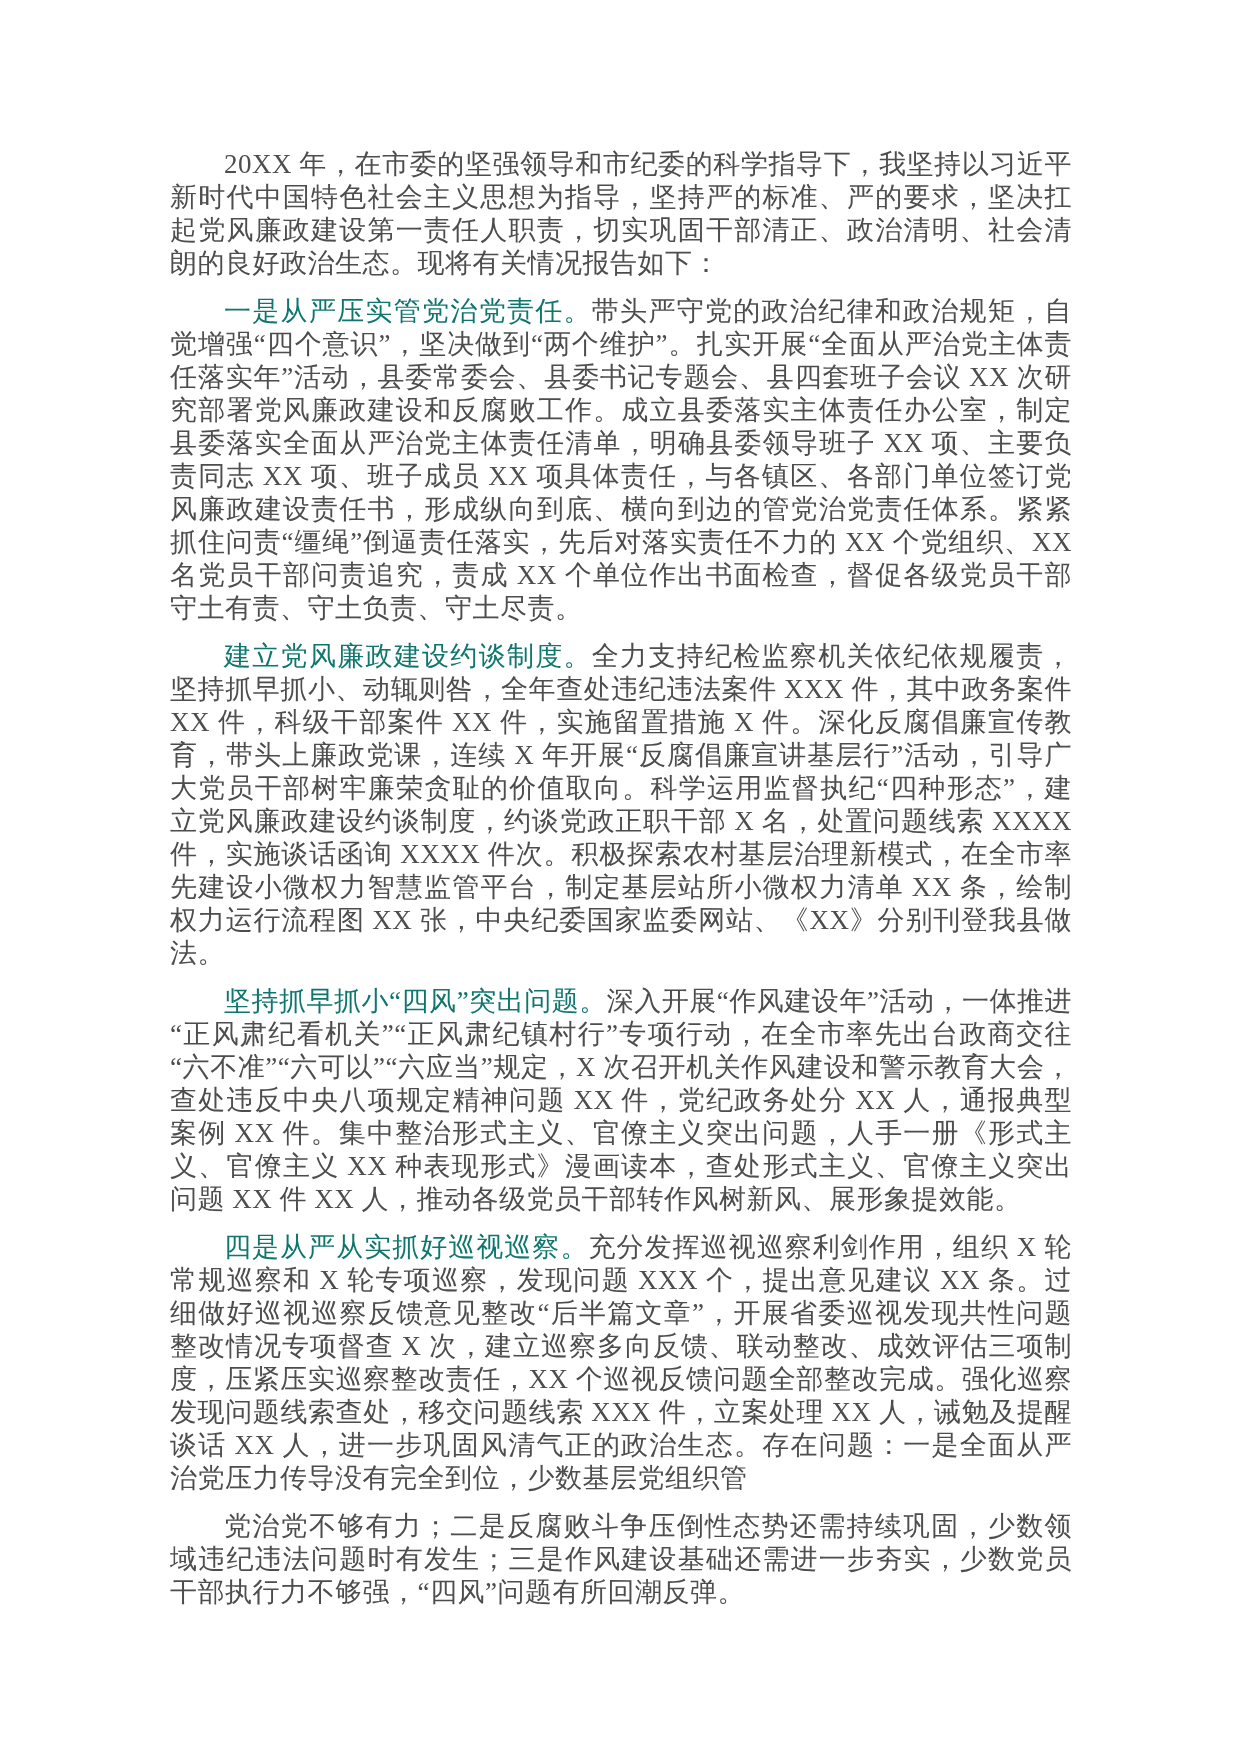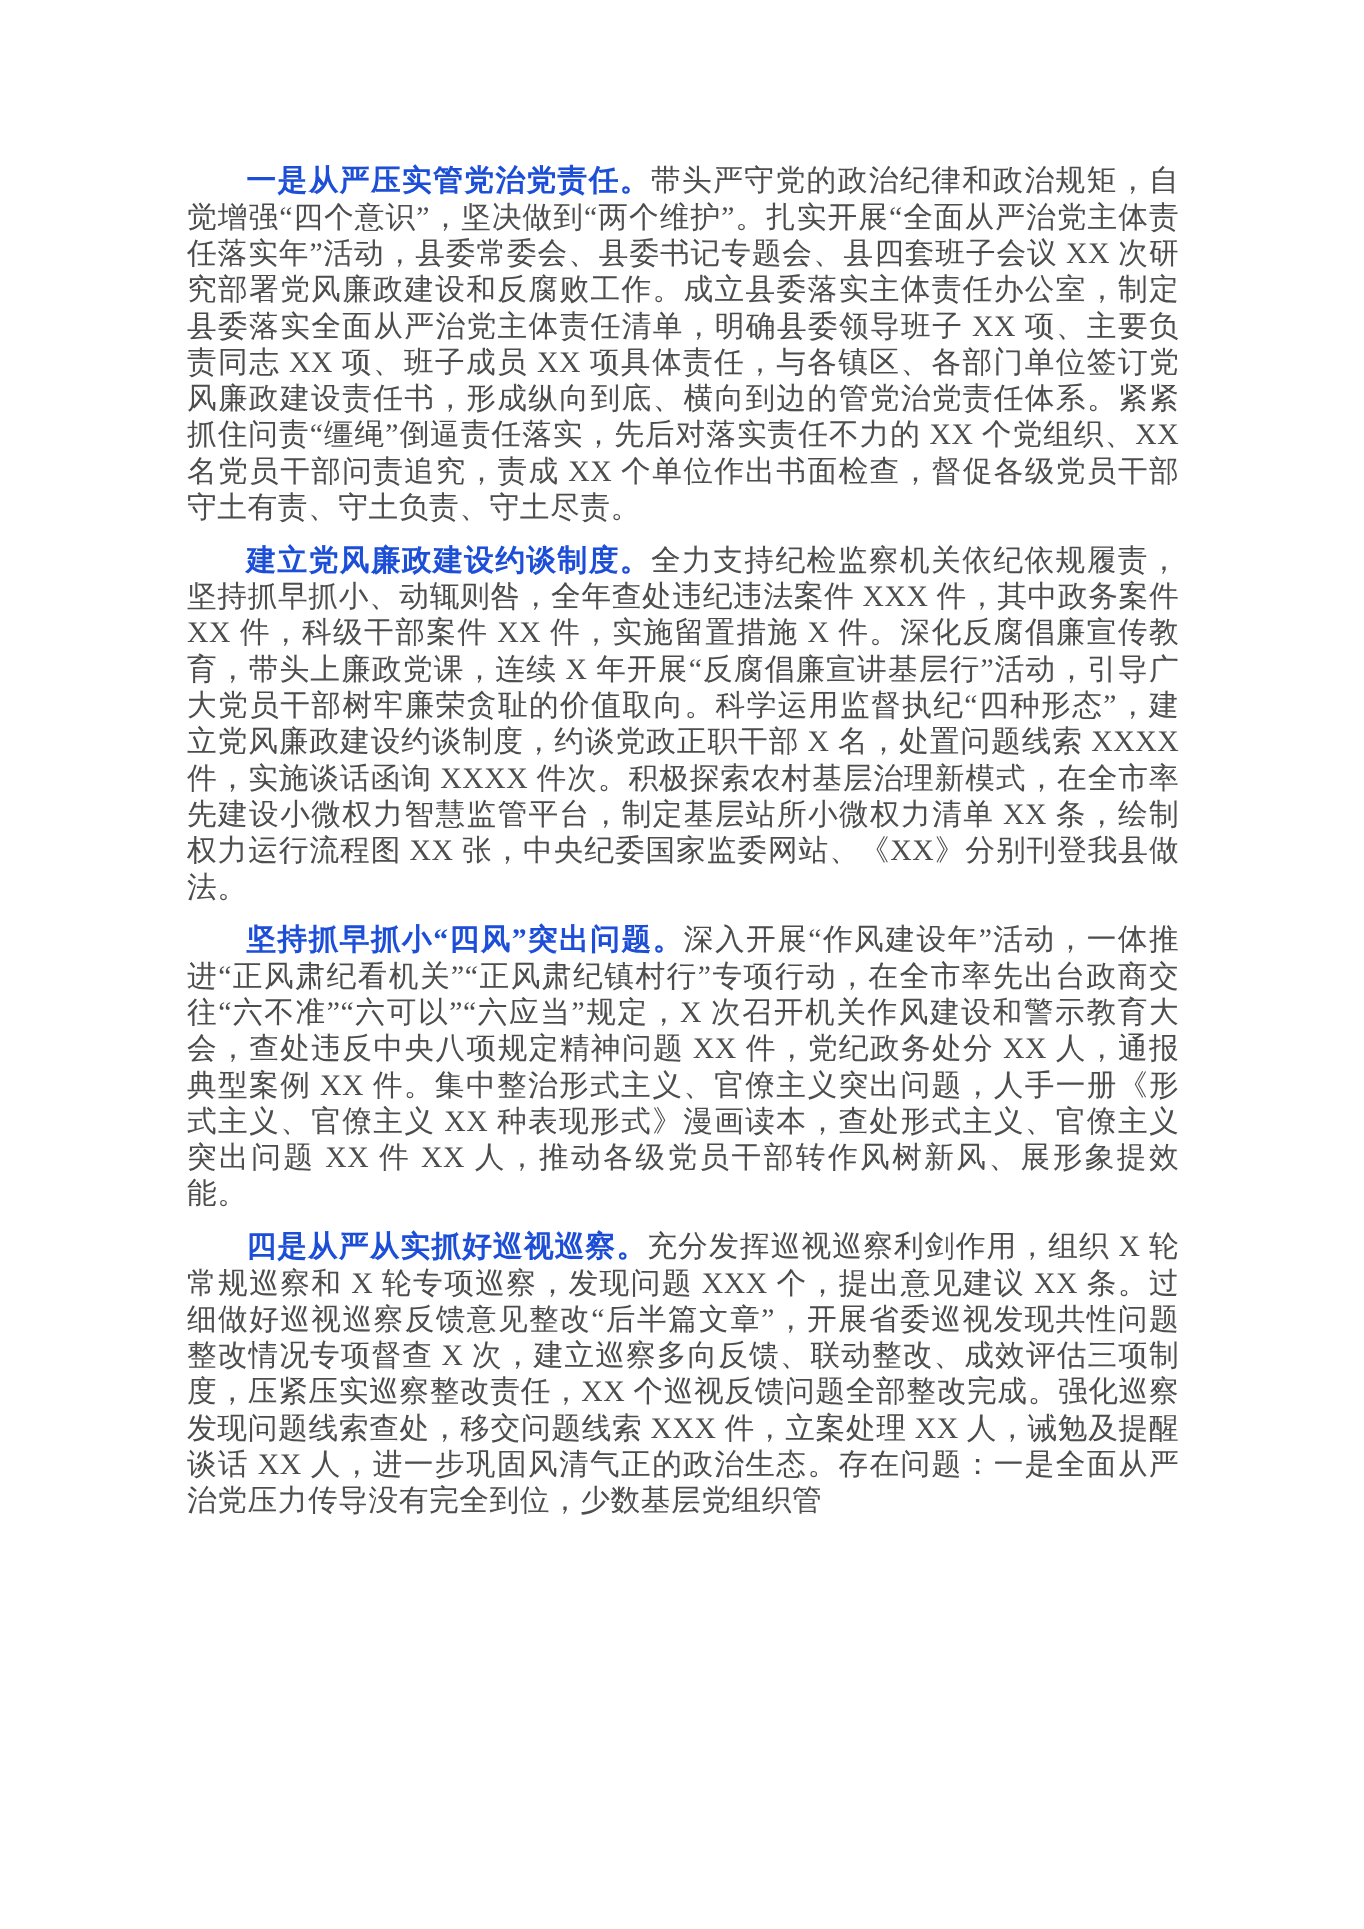--- a/index.html
+++ b/index.html
@@ -23,30 +23,32 @@
     margin: 0 0 15px 0;
     font-family: "Liberation Serif", "DejaVu Serif", serif;
     font-size: 27px;
     line-height: 33px;
     color: #4d4d4d;
     text-align: justify;
     text-indent: 2em;
     letter-spacing: 0.5px;
   }
   .para .lead {
-    font-weight: bold;
-    color: #1d4ed8;
+    font-weight: normal;
+    color: #0f766e;
   }
 </style>
 </head>
 <body>
 
 <div class="page">
+  <p class="para"><strong class="lead"></strong><span>20XX 年，在市委的坚强领导和市纪委的科学指导下，我坚持以习近平新时代中国特色社会主义思想为指导，坚持严的标准、严的要求，坚决扛起党风廉政建设第一责任人职责，切实巩固干部清正、政治清明、社会清朗的良好政治生态。现将有关情况报告如下：</span></p>
 
   <p class="para"><strong class="lead">一是从严压实管党治党责任。</strong><span>带头严守党的政治纪律和政治规矩，自觉增强“四个意识”，坚决做到“两个维护”。扎实开展“全面从严治党主体责任落实年”活动，县委常委会、县委书记专题会、县四套班子会议 XX 次研究部署党风廉政建设和反腐败工作。成立县委落实主体责任办公室，制定县委落实全面从严治党主体责任清单，明确县委领导班子 XX 项、主要负责同志 XX 项、班子成员 XX 项具体责任，与各镇区、各部门单位签订党风廉政建设责任书，形成纵向到底、横向到边的管党治党责任体系。紧紧抓住问责“缰绳”倒逼责任落实，先后对落实责任不力的 XX 个党组织、XX 名党员干部问责追究，责成 XX 个单位作出书面检查，督促各级党员干部守土有责、守土负责、守土尽责。</span></p>
 
   <p class="para"><strong class="lead">建立党风廉政建设约谈制度。</strong><span>全力支持纪检监察机关依纪依规履责，坚持抓早抓小、动辄则咎，全年查处违纪违法案件 XXX 件，其中政务案件 XX 件，科级干部案件 XX 件，实施留置措施 X 件。深化反腐倡廉宣传教育，带头上廉政党课，连续 X 年开展“反腐倡廉宣讲基层行”活动，引导广大党员干部树牢廉荣贪耻的价值取向。科学运用监督执纪“四种形态”，建立党风廉政建设约谈制度，约谈党政正职干部 X 名，处置问题线索 XXXX 件，实施谈话函询 XXXX 件次。积极探索农村基层治理新模式，在全市率先建设小微权力智慧监管平台，制定基层站所小微权力清单 XX 条，绘制权力运行流程图 XX 张，中央纪委国家监委网站、《XX》分别刊登我县做法。</span></p>
 
   <p class="para"><strong class="lead">坚持抓早抓小“四风”突出问题。</strong><span>深入开展“作风建设年”活动，一体推进“正风肃纪看机关”“正风肃纪镇村行”专项行动，在全市率先出台政商交往“六不准”“六可以”“六应当”规定，X 次召开机关作风建设和警示教育大会，查处违反中央八项规定精神问题 XX 件，党纪政务处分 XX 人，通报典型案例 XX 件。集中整治形式主义、官僚主义突出问题，人手一册《形式主义、官僚主义 XX 种表现形式》漫画读本，查处形式主义、官僚主义突出问题 XX 件 XX 人，推动各级党员干部转作风树新风、展形象提效能。</span></p>
 
   <p class="para"><strong class="lead">四是从严从实抓好巡视巡察。</strong><span>充分发挥巡视巡察利剑作用，组织 X 轮常规巡察和 X 轮专项巡察，发现问题 XXX 个，提出意见建议 XX 条。过细做好巡视巡察反馈意见整改“后半篇文章”，开展省委巡视发现共性问题整改情况专项督查 X 次，建立巡察多向反馈、联动整改、成效评估三项制度，压紧压实巡察整改责任，XX 个巡视反馈问题全部整改完成。强化巡察发现问题线索查处，移交问题线索 XXX 件，立案处理 XX 人，诫勉及提醒谈话 XX 人，进一步巩固风清气正的政治生态。存在问题：一是全面从严治党压力传导没有完全到位，少数基层党组织管</span></p>
 
+  <p class="para"><strong class="lead"></strong><span>党治党不够有力；二是反腐败斗争压倒性态势还需持续巩固，少数领域违纪违法问题时有发生；三是作风建设基础还需进一步夯实，少数党员干部执行力不够强，“四风”问题有所回潮反弹。</span></p>
 </div>
 
 </body></html>

